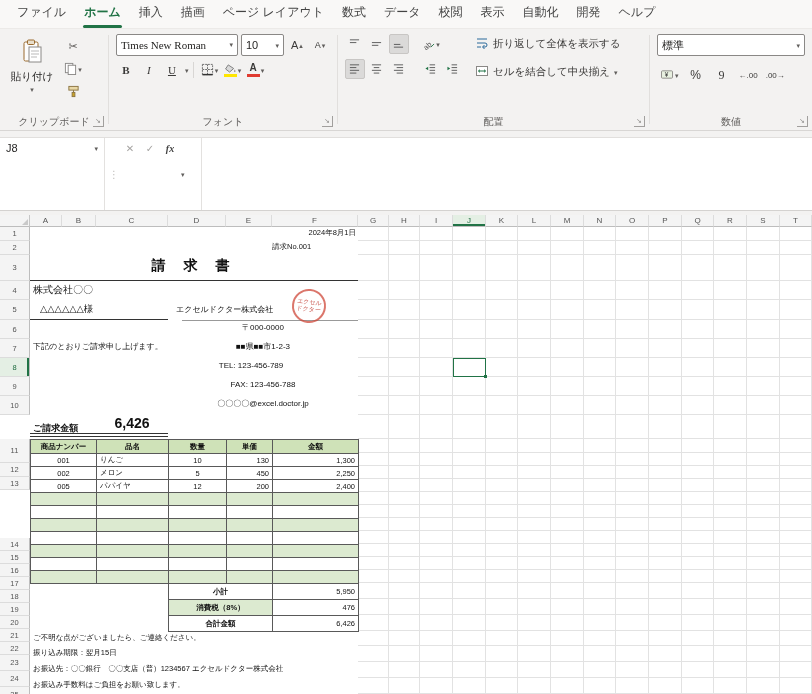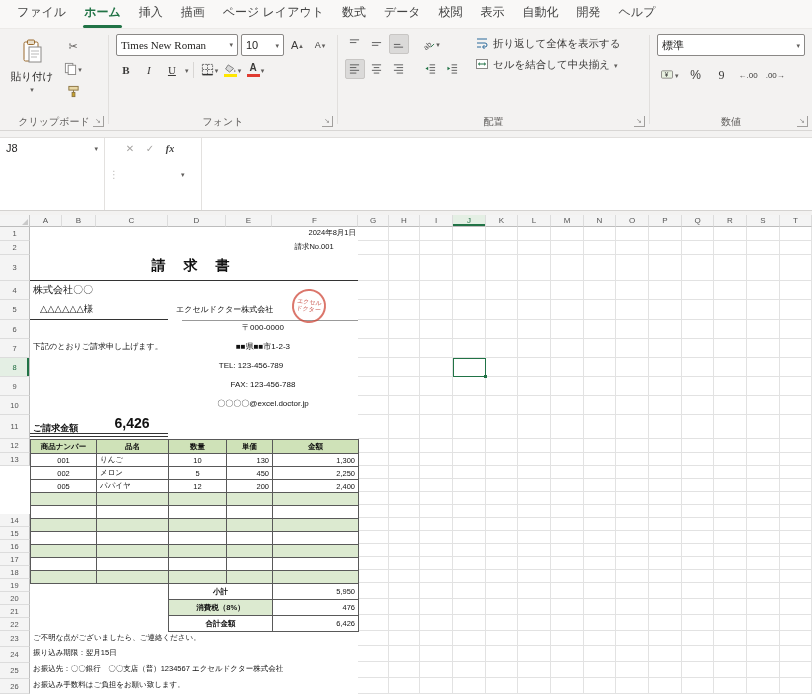--- a/index.html
+++ b/index.html
@@ -33,21 +33,21 @@
   .minis{display:flex;flex-direction:column;gap:3px;padding-top:2px}
   .fontrow{display:flex;align-items:center;gap:3px;margin-bottom:4px}
   .bi{font-weight:700;font-family:"Liberation Serif",serif}
   .ii{font-style:italic;font-family:"Liberation Serif",serif}
   .uu{text-decoration:underline;font-family:"Liberation Serif",serif}
   .vsep{width:1px;height:16px;background:#d8d6d4;margin:0 2px}
   .colorbar{display:block;width:13px;height:3px;margin-top:1px}
   .stack{display:flex;flex-direction:column;align-items:center;line-height:1}
   .align-content{display:flex;gap:12px}
   .alignL .arow{display:flex;align-items:center;gap:2px;margin-bottom:5px}
-  .wide-btns{display:flex;flex-direction:column;gap:1px}
+  .wide-btns{display:flex;flex-direction:column;gap:8px}
   .wbtn{display:flex;align-items:center;gap:4px;font-size:10.5px;height:20px;white-space:nowrap;color:#3b3a39}
   .num-content{display:flex;flex-direction:column;gap:9px}
   .numicons{display:flex;align-items:center;gap:6px;padding-left:2px}
   .dectxt{font-size:8px;color:#3b3a39;letter-spacing:0}
 
   
   .fwrap{background:#f3f2f1;padding:6px 0 4px}
   .fbar{height:72px;background:#fff;display:flex;border-top:1px solid #e1dfdd;border-bottom:1px solid #d4d2d0}
   .nbcol{width:104px;border-right:1px solid #e3e1df}
   .namebox{height:20px;display:flex;align-items:center;padding:0 6px;font-size:11px}
@@ -403,21 +403,21 @@
         <div class="rhcell" style="height: 14px; line-height: 14px;">1</div>
         <div class="rhcell" style="height: 14px; line-height: 14px;">2</div>
         <div class="rhcell" style="height: 26px; line-height: 26px;">3</div>
         <div class="rhcell" style="height: 19px; line-height: 19px;">4</div>
         <div class="rhcell" style="height: 20px; line-height: 20px;">5</div>
         <div class="rhcell" style="height: 19px; line-height: 19px;">6</div>
         <div class="rhcell" style="height: 19px; line-height: 19px;">7</div>
         <div class="rhcell selhdr-r" style="height: 19px; line-height: 19px;">8</div>
         <div class="rhcell" style="height: 19px; line-height: 19px;">9</div>
         <div class="rhcell" style="height: 19px; line-height: 19px;">10</div>
-        <div class="rhcell" style="height: 24px; line-height: 24px;">11</div>
+        <div class="rhcell" style="height: 24px; line-height: 24px; margin-top: 24px;">11</div>
         <div class="rhcell" style="height: 14px; line-height: 14px;">12</div>
         <div class="rhcell" style="height: 13px; line-height: 13px;">13</div>
         <div class="rhcell" style="height: 13px; line-height: 13px; margin-top: 48px;">14</div>
         <div class="rhcell" style="height: 13px; line-height: 13px;">15</div>
         <div class="rhcell" style="height: 13px; line-height: 13px;">16</div>
         <div class="rhcell" style="height: 13px; line-height: 13px;">17</div>
         <div class="rhcell" style="height: 13px; line-height: 13px;">18</div>
         <div class="rhcell" style="height: 13px; line-height: 13px;">19</div>
         <div class="rhcell" style="height: 13px; line-height: 13px;">20</div>
         <div class="rhcell" style="height: 13px; line-height: 13px;">21</div>
@@ -427,21 +427,21 @@
         <div class="rhcell" style="height: 16px; line-height: 16px;">25</div>
         <div class="rhcell" style="height: 15px; line-height: 15px;">26</div>
         <div class="rhcell" style="height: 16px; line-height: 16px;">27</div>
         <div class="rhcell" style="height: 16px; line-height: 16px;">28</div>
         <div class="rhcell" style="height: 16px; line-height: 16px;">29</div>
       </div>
     <div class="gcanvas" id="grid-canvas">
       <div class="mask"></div>
 
       <div class="ov" style="left:242px;top:1px;width:84px;text-align:right;font-size:7.5px">2024年8月1日</div>
-      <div class="ov" style="left:242px;top:15px;width:84px;text-align:center;font-size:7.5px">請求No.001</div>
+      <div class="ov" style="left:242px;top:15px;width:84px;text-align:left;font-size:7.5px">請求No.001</div>
       <div class="ov" style="left:0;top:30px;width:328px;text-align:center;font-size:14px;font-weight:700;letter-spacing:7px">請 求 書</div>
       <div class="ln" style="left:0;top:53px;width:328px"></div>
 
       <div class="ov" style="left:3px;top:57px;font-size:10px">株式会社〇〇</div>
       <div class="ov" style="left:10px;top:76px;font-size:9.5px">△△△△△△様</div>
       <div class="ln" style="left:0;top:92px;width:138px"></div>
 
       <div class="ov" style="left:146px;top:78px;width:190px;">エクセルドクター株式会社</div>
       <div class="ln2" style="left:152px;top:93px;width:176px"></div>
       <div class="stamp">エクセルドクター</div>

